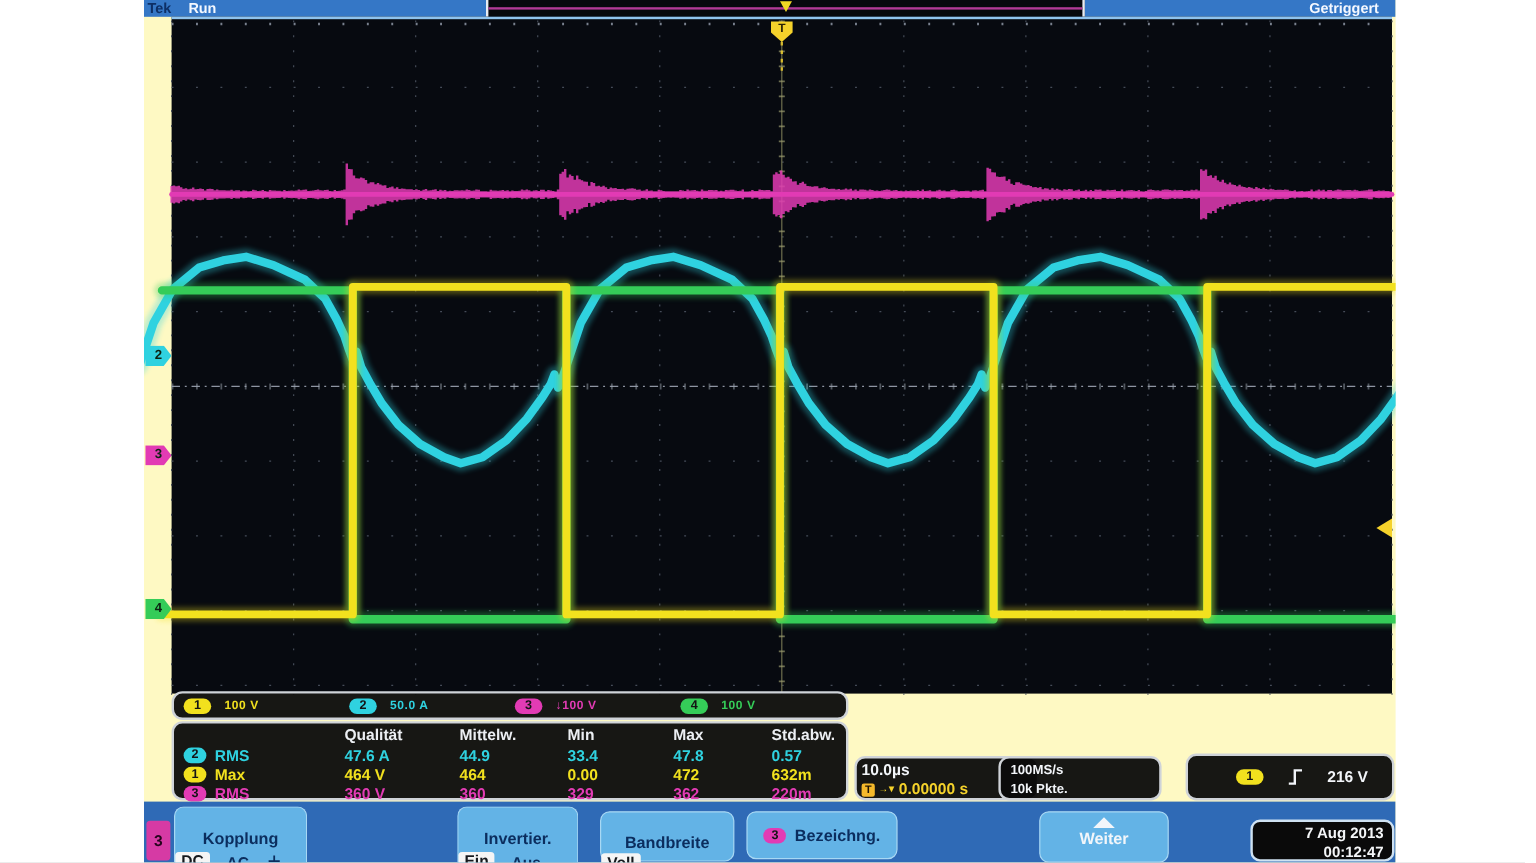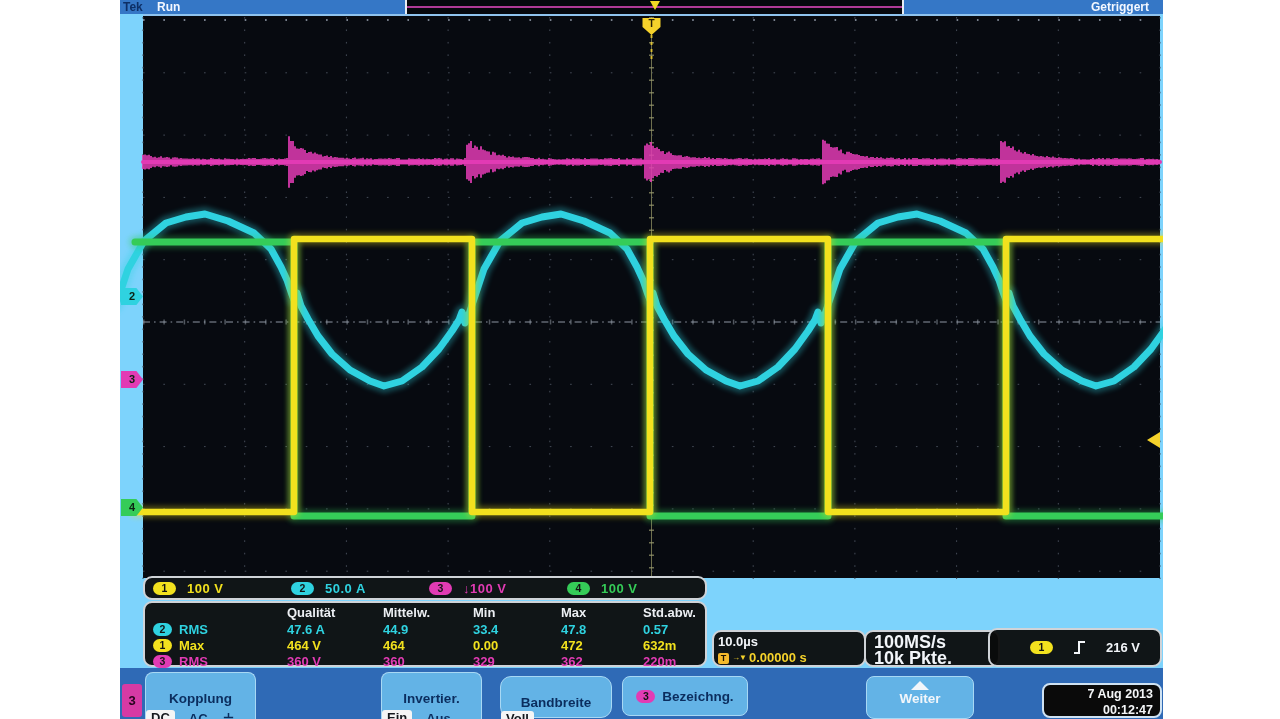--- a/index.html
+++ b/index.html
@@ -1,18 +1,18 @@
 <!DOCTYPE html>
 <html><head>
 <meta charset="utf-8">
 <style>
   html,body{margin:0;padding:0;}
   body{font-family:"Liberation Sans","DejaVu Sans",sans-serif;background:#ffffff;}
   .canvas{position:relative;width:1280px;height:719px;background:#ffffff;overflow:hidden;}
-  .screen{position:absolute;left:120px;top:0;width:1043px;height:719px;background:#7dd3fc;overflow:hidden;}
+  .screen{position:absolute;left:120px;top:0;width:1043px;height:719px;background:#fef9c3;overflow:hidden;}
 
   
   .topbar{position:absolute;left:0;top:0;width:100%;height:14px;background:#3577c6;}
   .tek-logo{position:absolute;left:3px;top:0;font-size:12px;font-weight:700;color:#0d2f66;line-height:14px;letter-spacing:0;}
   .acq-state{position:absolute;left:37px;top:0;font-size:12px;font-weight:700;color:#f4f8ff;line-height:14px;}
   .trig-status{position:absolute;right:14px;top:0;font-size:12px;font-weight:700;color:#f4f8ff;line-height:14px;}
   .preview{position:absolute;left:285px;top:0;width:495px;height:14px;background:#06080d;border-left:2px solid #e8ecf2;border-right:2px solid #e8ecf2;}
   .preview-line{position:absolute;left:0;top:6px;width:100%;height:2px;background:#b03a96;}
   .preview-trig{position:absolute;left:50%;top:1px;transform:translateX(-50%);width:0;height:0;border-left:5px solid transparent;border-right:5px solid transparent;border-top:9px solid #f2d824;}
 
@@ -21,36 +21,36 @@
   .wavesvg{position:absolute;left:0;top:1px;overflow:visible;}
 
   
   .chmark{position:absolute;left:1px;width:22px;height:17px;font-size:11px;font-weight:700;color:#0c2212;text-align:center;line-height:17px;clip-path:polygon(0 0,70% 0,100% 50%,70% 100%,0 100%);}
 
   
   .rbox{position:absolute;background:#0b0b0bf2;border:2px solid #cfd3d8;border-radius:9px;box-sizing:border-box;}
   .chbar{left:23px;top:576px;width:564px;height:24px;display:flex;align-items:center;padding:0 0 0 8px;}
   .chitem{display:flex;align-items:center;gap:11px;width:139px;}
   .badge{display:inline-block;width:23px;height:13px;border-radius:7px;font-size:10.5px;font-weight:700;color:#141414;text-align:center;line-height:13px;flex:none;}
-  .chscale{font-size:13px;font-weight:700;letter-spacing:.5px;}
+  .chscale{font-size:10px;font-weight:700;letter-spacing:.5px;}
   .mtable{left:23px;top:601px;width:564px;height:66px;padding:1px 0;}
   .mrow{display:grid;grid-template-columns:122px 84px 78px 76px 70px 1fr;align-items:center;height:16px;padding:0 8px;font-size:13px;font-weight:700;gap:12px;}
   .mrow.head{color:#eceff3;height:17px;}
   .mlabel{display:flex;align-items:center;gap:7px;}
   .mbadge{display:inline-block;width:19px;height:13px;border-radius:7px;font-size:10.5px;font-weight:700;color:#141414;text-align:center;line-height:13px;}
 
   .c1{color:#f2e11e}.c2{color:#2fd2e0}.c3{color:#e23bb4}.c4{color:#35cc58}
   .b1{background:#f2e11e}.b2{background:#2fd2e0}.b3{background:#e23bb4}.b4{background:#35cc58}
 
   
   .hbox{left:592px;top:630px;width:154px;height:37px;padding:2px 4px;color:#f2f5f9;font-size:13px;font-weight:700;line-height:16px;}
   .hpos{color:#f5d22b;display:flex;align-items:center;gap:3px;}
   .tchip{display:inline-block;width:11px;height:11px;background:#f5b92b;color:#201400;font-size:9px;font-weight:700;text-align:center;line-height:11px;border-radius:2px;}
   .harrows{font-size:8px;letter-spacing:-1px;}
-  .sbox{left:744px;top:630px;width:136px;height:37px;padding:2px 8px;color:#f2f5f9;font-size:18px;font-weight:700;line-height:16px;}
+  .sbox{left:712px;top:630px;width:136px;height:37px;padding:2px 8px;color:#f2f5f9;font-size:11px;font-weight:700;line-height:16px;}
   .tbox{left:868px;top:628px;width:174px;height:39px;display:flex;align-items:center;gap:20px;padding:0 16px 0 40px;color:#f2f5f9;font-size:13px;font-weight:700;}
 
   
   .menubar{position:absolute;left:0;top:668px;width:100%;height:51px;background:#2f6ab6;}
   .chtab{position:absolute;left:2px;top:16px;width:20px;height:33px;background:#d63aa4;border-radius:3px;color:#25041c;font-size:13px;font-weight:700;text-align:center;line-height:33px;}
   .mbtn{position:absolute;background:#63b3e6;border:1px solid #a8d8f4;border-bottom:none;border-radius:8px 8px 0 0;color:#0b2d5e;font-weight:700;text-align:center;box-sizing:border-box;}
   .mbtn .title{font-size:13.5px;line-height:17px;padding-top:17px;}
   .optrow{display:flex;align-items:center;gap:14px;margin-top:3px;font-size:13px;}
   .chip{background:#f5f5f5;color:#15181d;border-radius:3px;padding:0 5px;line-height:16px;}
   .float{border-radius:8px;border-bottom:1px solid #a8d8f4;}
@@ -223,21 +223,21 @@
 
 
       <div class="mbtn" style="left:261px;top:4px;width:101px;height:47px;">
         <div class="title">Invertier.</div>
         <div class="optrow">
           <span class="chip">Ein</span>
           <span>Aus</span>
         </div>
       </div>
 
-      <div class="mbtn float" style="left:380px;top:8px;width:112px;height:42px;border-radius:11px;">
+      <div class="mbtn float" style="left:380px;top:8px;width:112px;height:42px;">
         <div class="title">Bandbreite</div>
         <div class="optrow" style="margin-top:0;">
           <span class="chip">Voll</span>
         </div>
       </div>
 
       <div class="mbtn float" style="left:502px;top:8px;width:126px;height:40px;display:flex;align-items:center;justify-content:center;gap:7px;">
         <span class="mbadge b3">3</span>
         <span style="font-size:13.5px;">Bezeichng.</span>
       </div>

